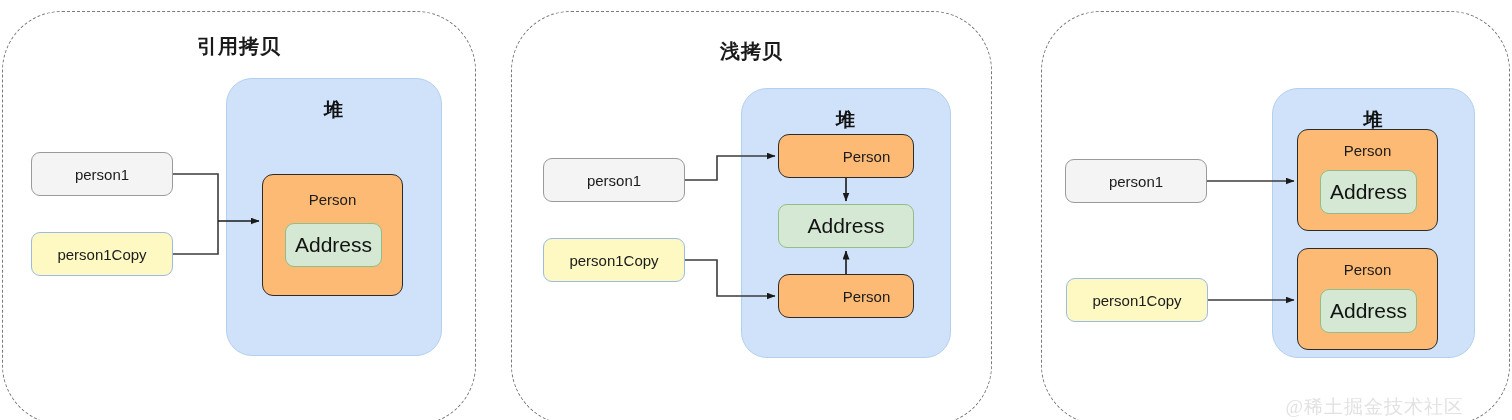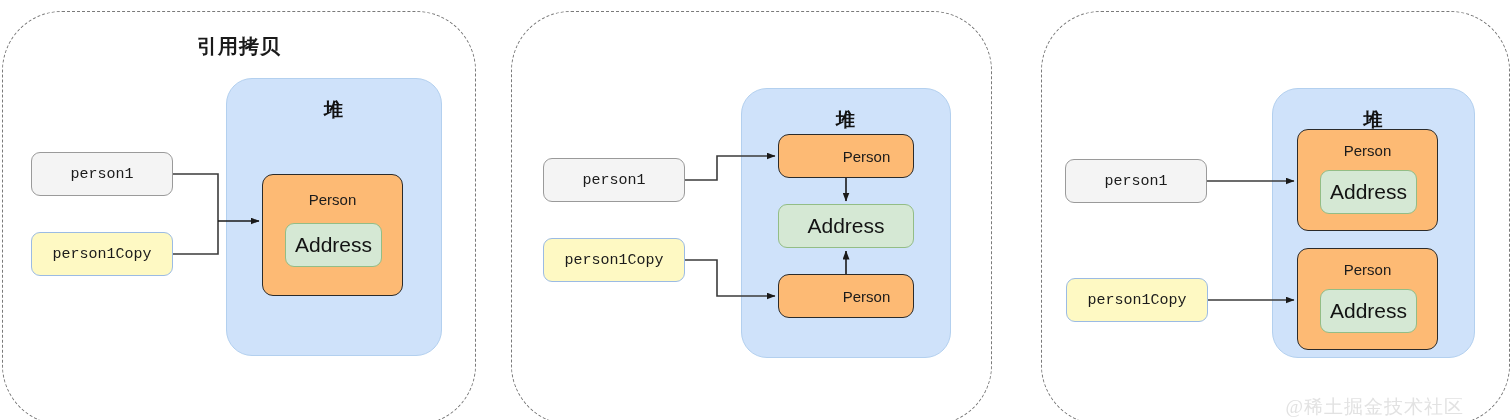--- a/index.html
+++ b/index.html
@@ -69,21 +69,20 @@
   .varbox {
     position: absolute;
     box-sizing: border-box;
     border-radius: 9px;
     display: flex;
     align-items: center;
     justify-content: center;
     font-size: 15px;
     color: #1b1b1b;
     white-space: nowrap;
-    font-family: Liberation Mono, monospace;
   }
   .varbox.grey {
     background: #f4f4f4;
     border: 1.3px solid #9a9a9a;
   }
   .varbox.blue {
     background: #fef9c3;
     border: 1.3px solid #9bbbe4;
   }
 
@@ -159,20 +158,21 @@
 
   <div class="varbox blue" style="left:31px; top:224px; width:142px; height:44px;">person1Copy</div>
 
   <div class="objbox" style="left:262px; top:166px; width:141px; height:122px;">
     <div class="objbox-label" style="top:16px;">Person</div>
     <div class="addrbox" style="left:22px; top:48px; width:97px; height:44px;">Address</div>
   </div>
 
   <div class="panel" id="panel-2"></div>
 
+  <div class="panel-title" style="left:511px; top:30px; width:481px;">浅拷贝</div>
 
   <div class="heap" style="left:741px; top:80px; width:210px; height:270px;">
     <div class="heap-label">堆</div>
   </div>
 
   <div class="varbox grey" style="left:543px; top:150px; width:142px; height:44px;">person1</div>
 
   <div class="varbox blue" style="left:543px; top:230px; width:142px; height:44px;">person1Copy</div>
 
   <div class="objbox" style="left:778px; top:126px; width:136px; height:44px; display:flex; align-items:center; justify-content:center;">

